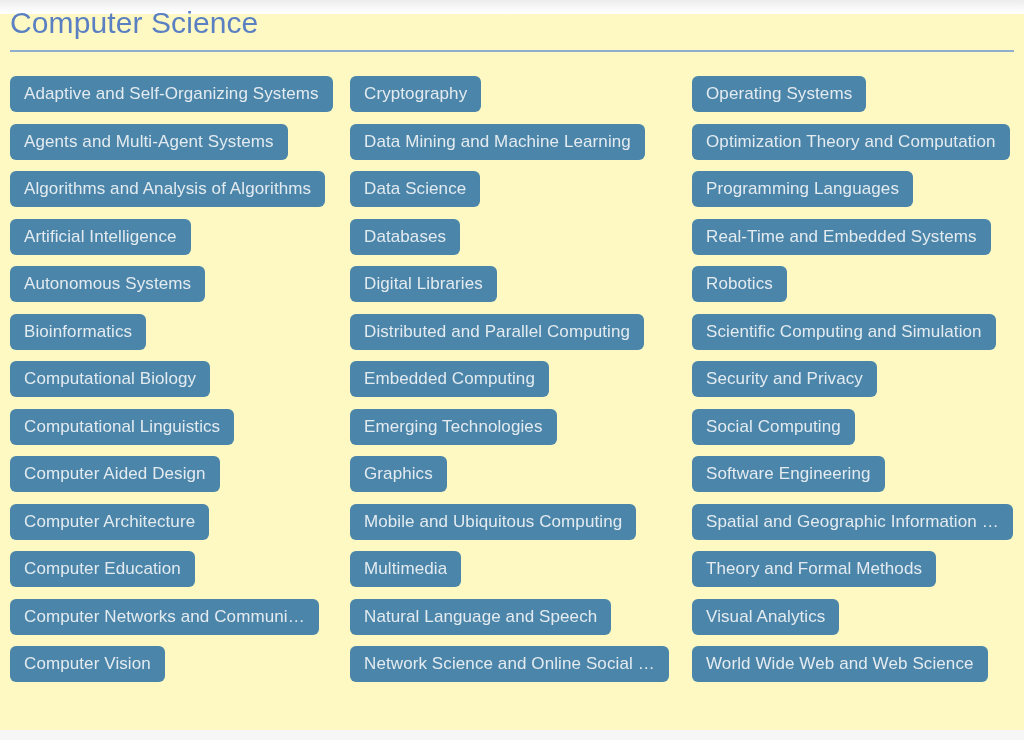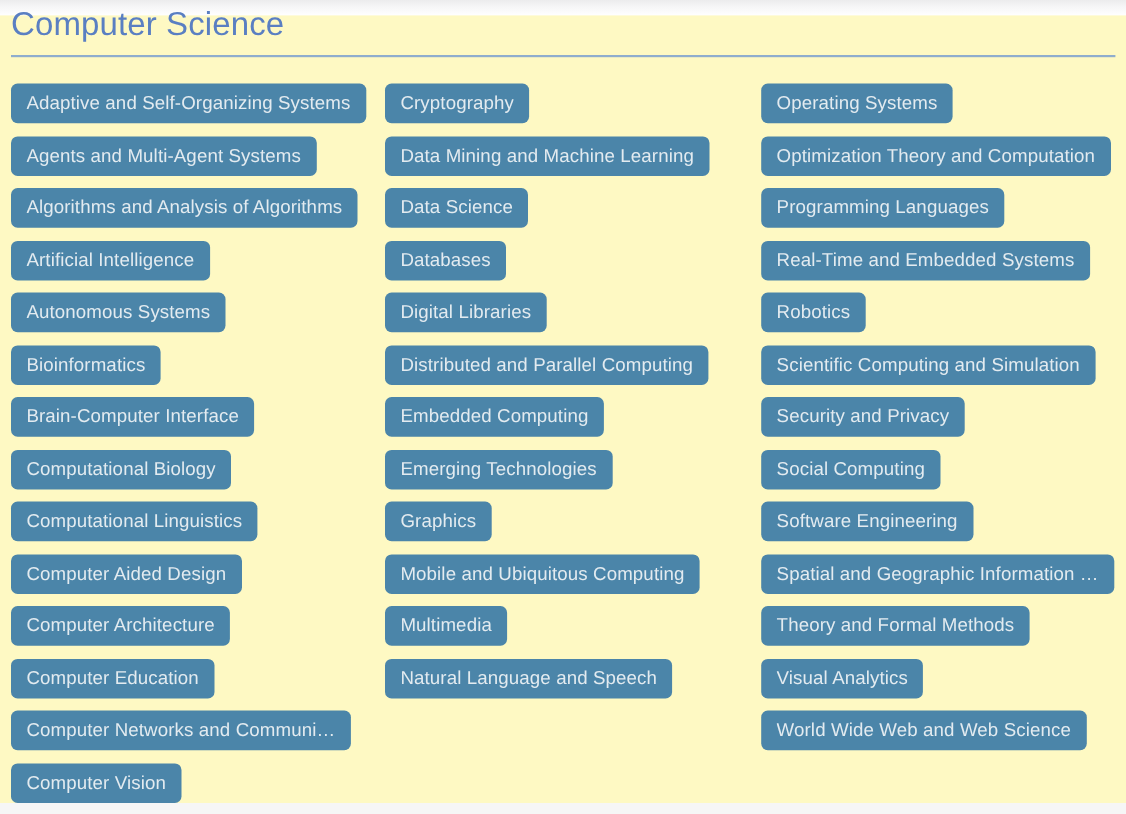--- a/index.html
+++ b/index.html
@@ -144,25 +144,20 @@
             <span class="chip-label">Autonomous Systems</span>
           </div>
         </div>
         <div class="chip-row">
           <div class="chip">
             <span class="chip-label">Bioinformatics</span>
           </div>
         </div>
         <div class="chip-row">
           <div class="chip">
-            <span class="chip-label">Brain-Computer Interface</span>
-          </div>
-        </div>
-        <div class="chip-row">
-          <div class="chip">
             <span class="chip-label">Computational Biology</span>
           </div>
         </div>
         <div class="chip-row">
           <div class="chip">
             <span class="chip-label">Computational Linguistics</span>
           </div>
         </div>
         <div class="chip-row">
           <div class="chip">
@@ -244,20 +239,25 @@
         <div class="chip-row">
           <div class="chip">
             <span class="chip-label">Multimedia</span>
           </div>
         </div>
         <div class="chip-row">
           <div class="chip">
             <span class="chip-label">Natural Language and Speech</span>
           </div>
         </div>
+        <div class="chip-row">
+          <div class="chip overflow">
+            <span class="chip-label">Network Science and Online Social …</span>
+          </div>
+        </div>
       </div>
     <div class="column" id="col-3">
         <div class="chip-row">
           <div class="chip">
             <span class="chip-label">Operating Systems</span>
           </div>
         </div>
         <div class="chip-row">
           <div class="chip overflow">
             <span class="chip-label">Optimization Theory and Computation</span>

